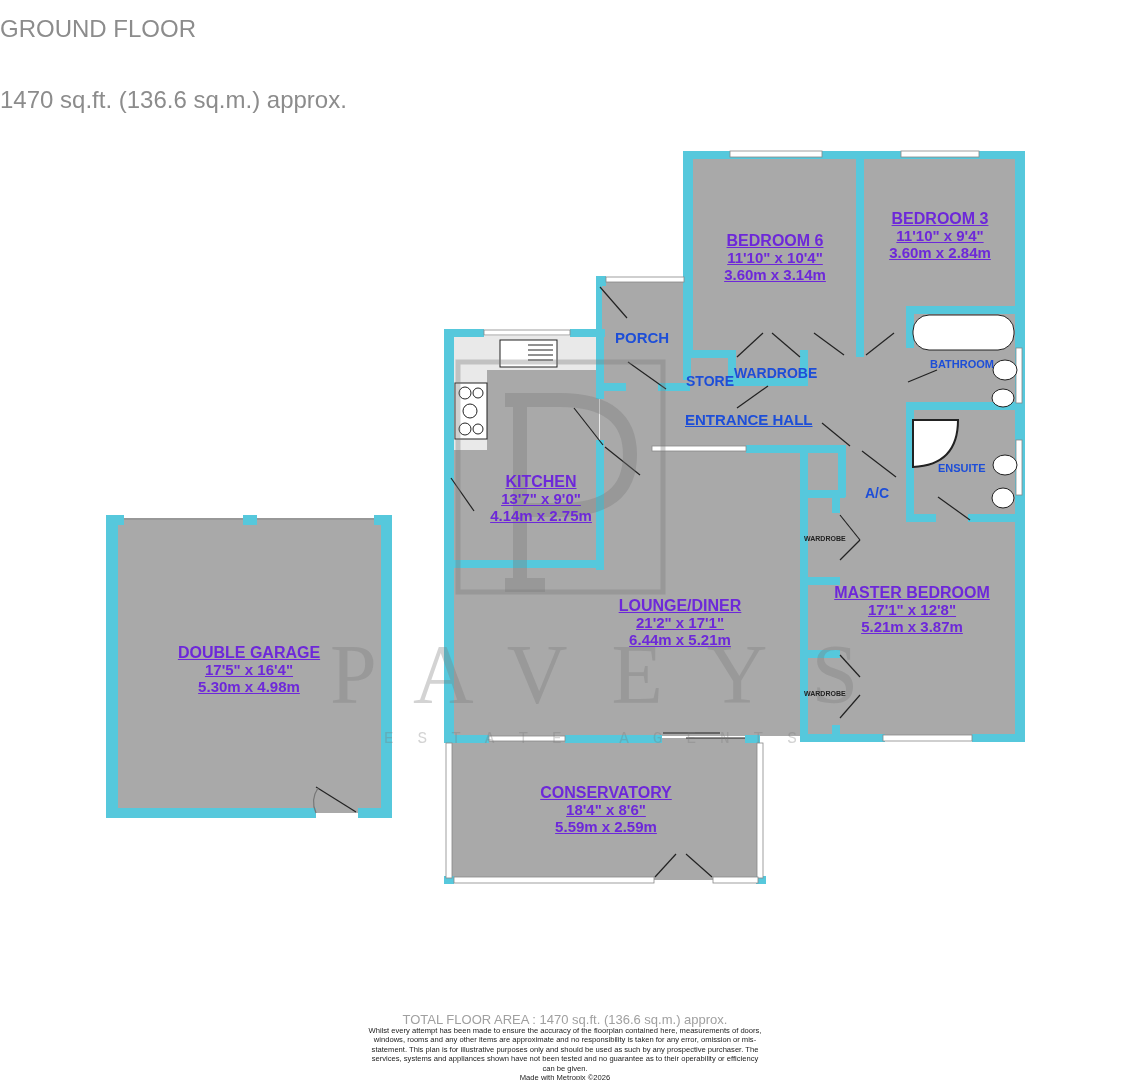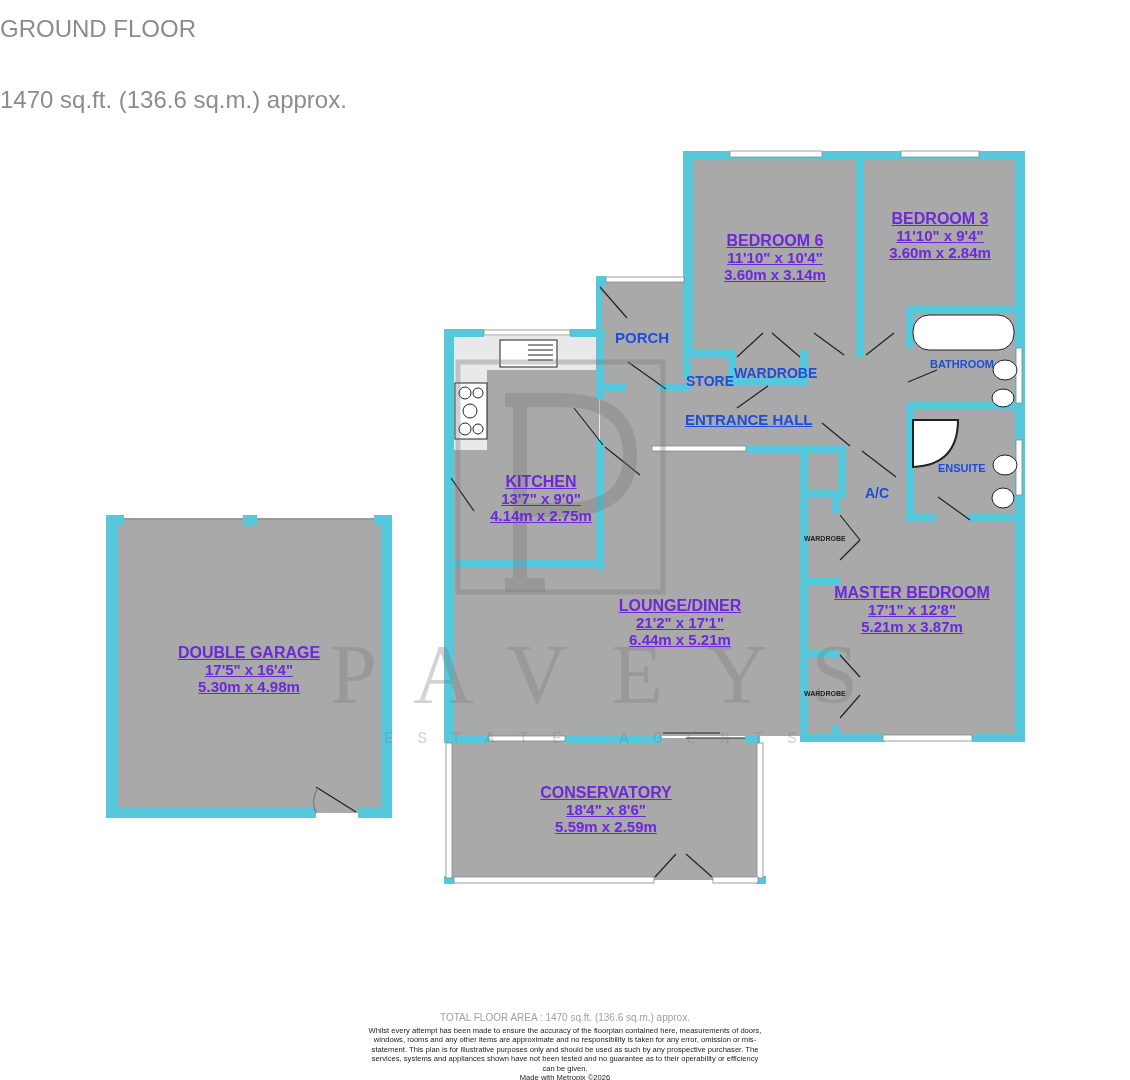--- a/index.html
+++ b/index.html
@@ -6,21 +6,21 @@
   body{width:1130px;height:1080px;position:relative;overflow:hidden;font-family:"Liberation Sans",sans-serif;}
   .hdr{position:absolute;left:0;width:1041px;text-align:left;color:#8c8c8c;font-size:24px;line-height:27px;}
   #floor-svg{position:absolute;left:0;top:0;}
   .room-label{position:absolute;text-align:center;font-family:"Liberation Sans",sans-serif;font-weight:bold;color:#6d28d9;line-height:17px;white-space:nowrap;transform:translateX(-50%);text-decoration:underline;}
   .room-label .nm{font-size:16px;display:block;}
   .room-label .dm{font-size:15px;display:block;}
   .small-label{position:absolute;font-weight:bold;color:#1d4ed8;font-size:14px;white-space:nowrap;}
   .tiny-label{position:absolute;font-weight:bold;color:#222;font-size:7px;white-space:nowrap;}
   .wm-big{position:absolute;left:330px;top:606px;width:470px;font-family:"Liberation Serif",serif;font-size:84px;color:rgba(120,120,120,0.33);letter-spacing:44px;white-space:nowrap;margin-top:20px;}
   .wm-small{position:absolute;left:384px;top:702px;font-family:Liberation Mono, monospace;font-size:16px;color:rgba(120,120,120,0.33);letter-spacing:24px;white-space:nowrap;margin-top:28px;}
-  .ftr-total{position:absolute;left:0;width:1130px;top:1012px;text-align:center;color:#a0a0a0;font-size:10px;}
+  .ftr-total{position:absolute;left:0;width:1130px;top:1012px;text-align:center;color:#a0a0a0;font-size:13px;}
   .ftr-disc{position:absolute;left:365px;width:400px;top:1026px;text-align:center;color:#222;font-size:7.6px;line-height:9.4px;}
 </style>
 </head>
 <body>
 
 <div class="hdr" style="top:15px;">GROUND FLOOR</div>
 <div class="hdr" style="top:42px;margin-top:44px;">1470 sq.ft. (136.6 sq.m.) approx.</div>
 
 <svg id="floor-svg" width="1130" height="1080" viewBox="0 0 1130 1080">
 

